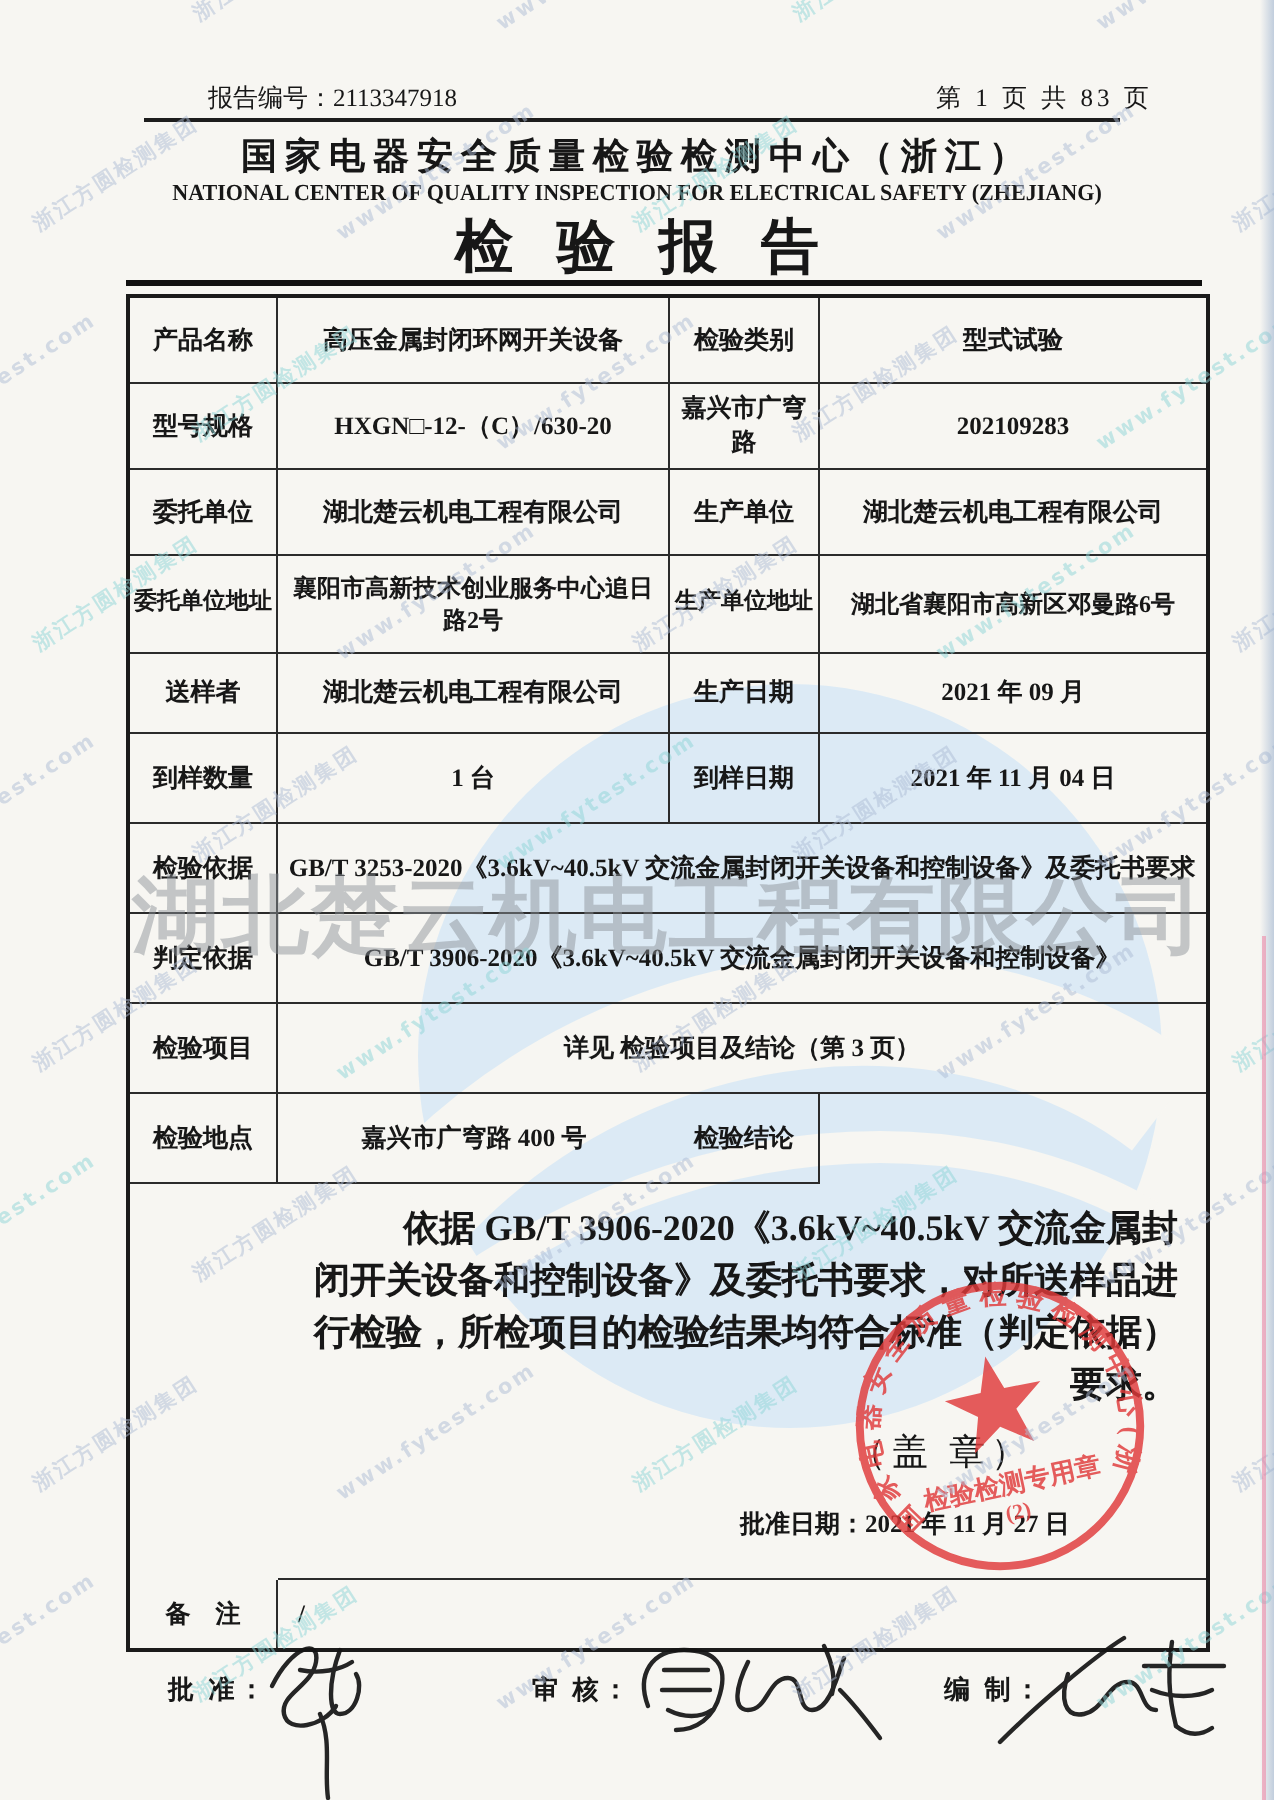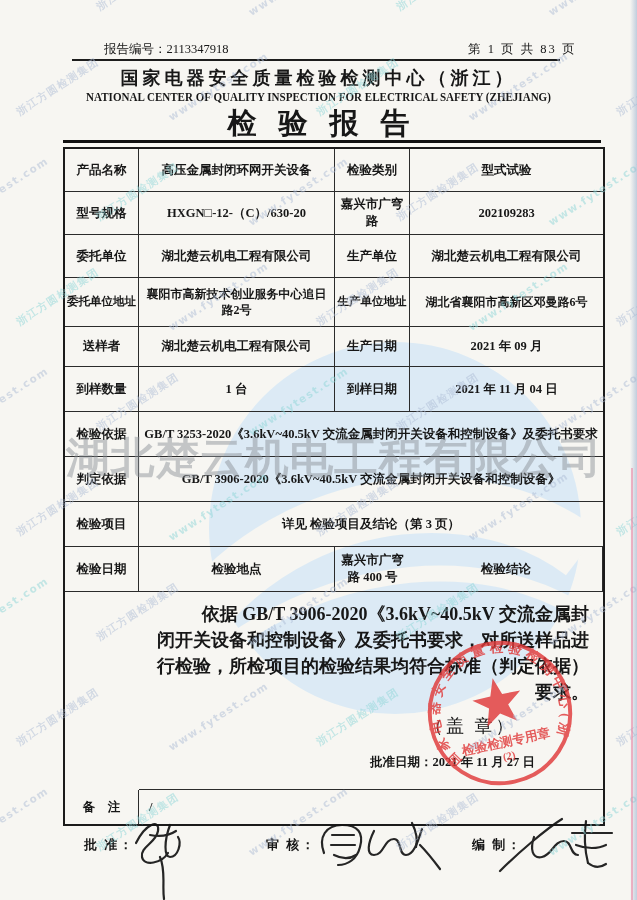--- a/index.html
+++ b/index.html
@@ -172,21 +172,20 @@
 
     <div class="cell">检验依据</div>
     <div class="cell no-r span3">GB/T 3253-2020《3.6kV~40.5kV 交流金属封闭开关设备和控制设备》及委托书要求</div>
 
     <div class="cell">判定依据</div>
     <div class="cell no-r span3">GB/T 3906-2020《3.6kV~40.5kV 交流金属封闭开关设备和控制设备》</div>
 
     <div class="cell">检验项目</div>
     <div class="cell no-r span3">详见 检验项目及结论（第 3 页）</div>
 
-    <div class="cell">检验日期</div>
     <div class="cell">检验地点</div>
     <div class="cell no-r">嘉兴市广穹路 400 号</div>
 
     <div class="cell">检验结论</div>
     <div id="concl-cell" class="cell no-r span3">
       <div id="concl-text">依据 GB/T 3906-2020《3.6kV~40.5kV 交流金属封闭开关设备和控制设备》及委托书要求，对所送样品进行检验，所检项目的检验结果均符合标准（判定依据）要求。</div>
       <div id="seal-hint">（盖 章）</div>
       <div id="approve-date">批准日期：2021 年 11 月 27 日</div>
       <svg id="stamp" viewBox="0 0 160 160">
         <defs>

